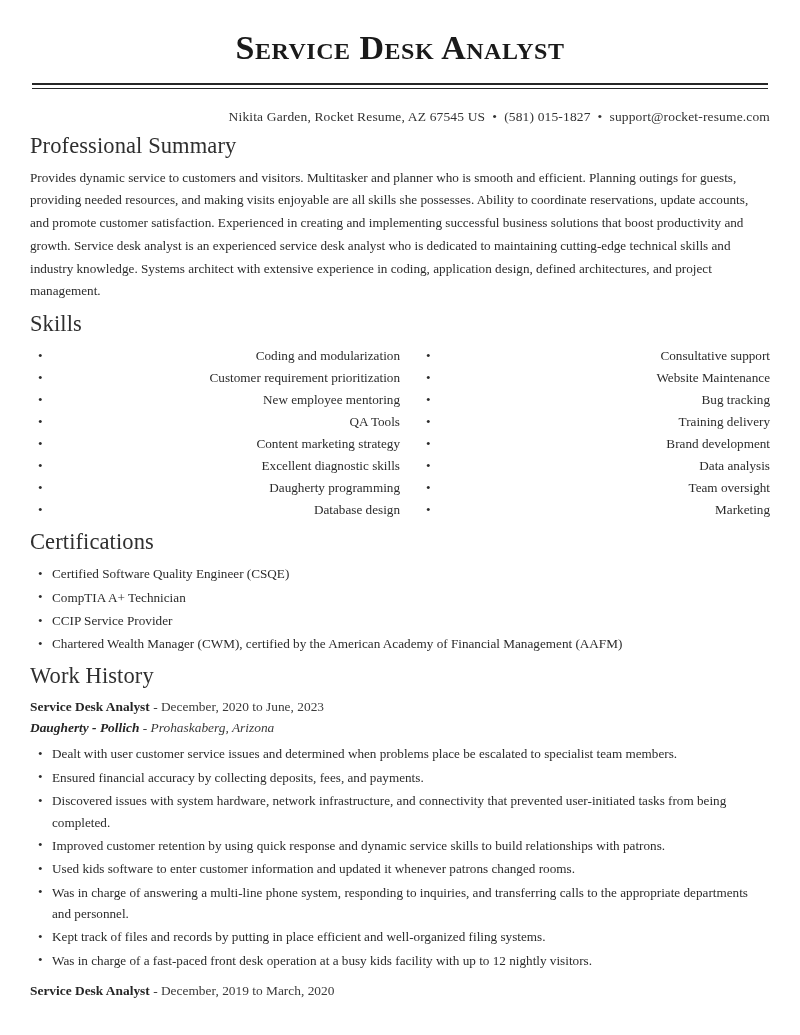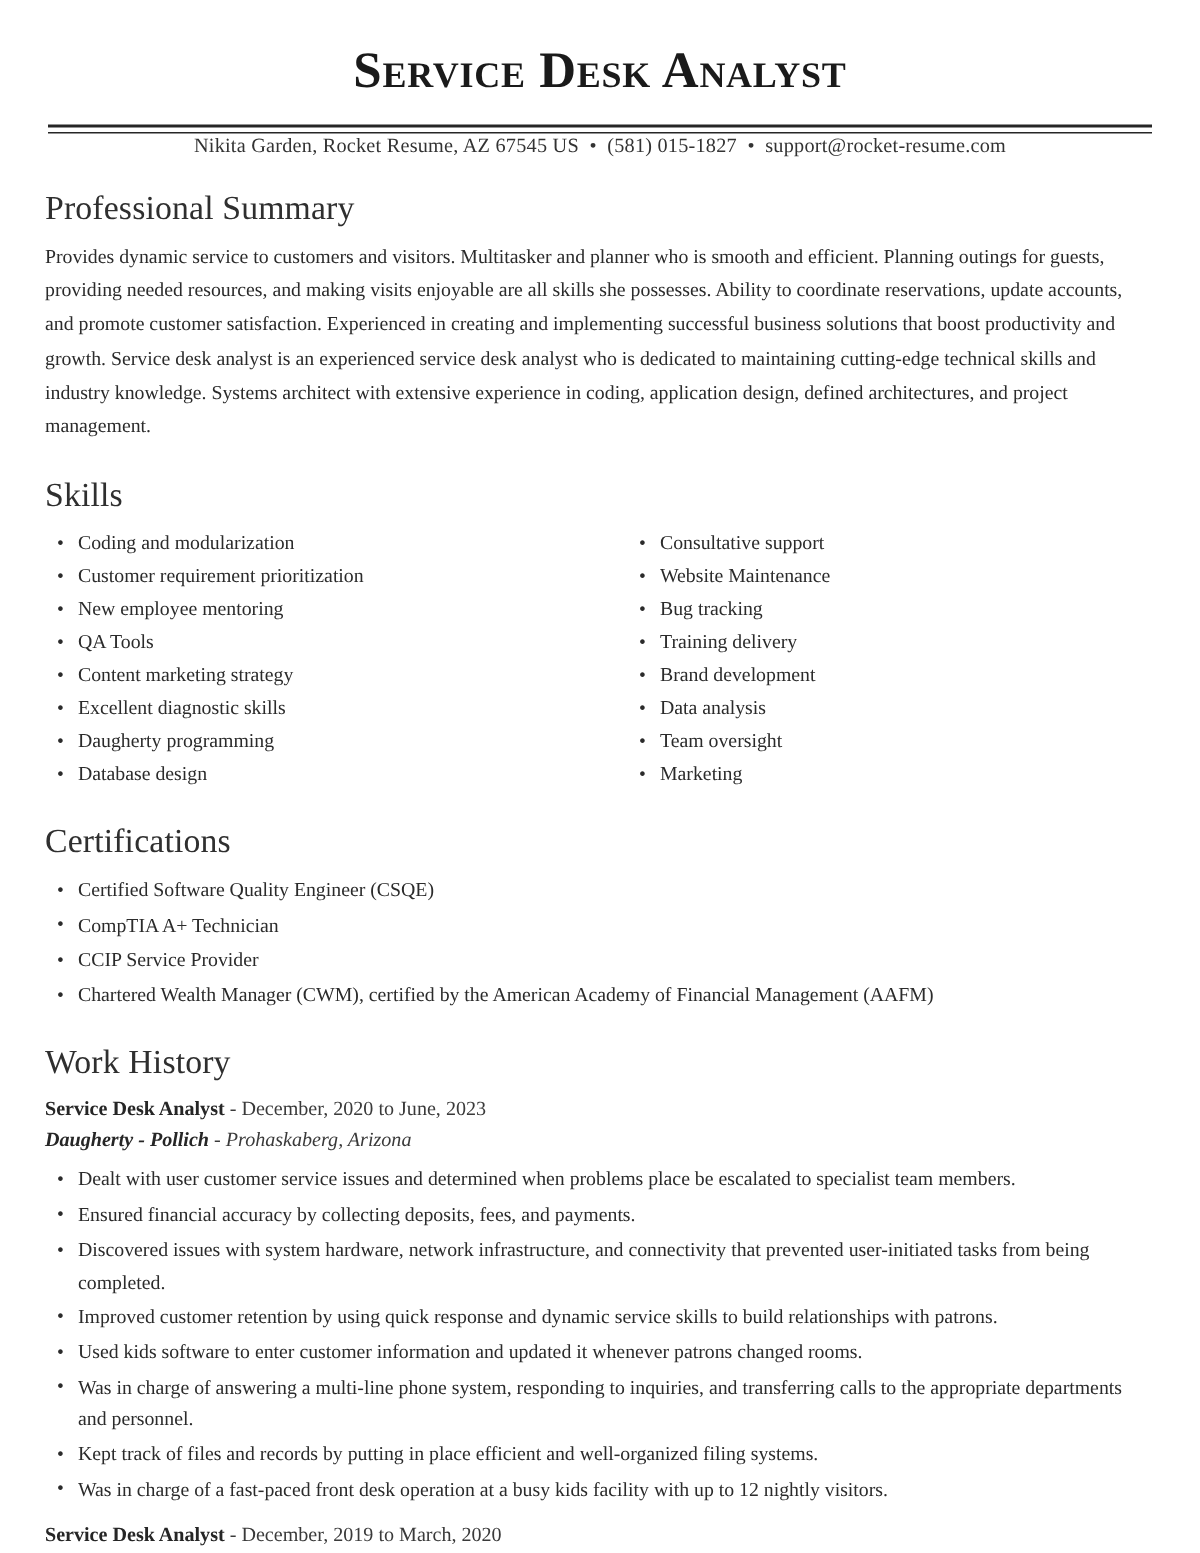--- a/index.html
+++ b/index.html
@@ -41,35 +41,35 @@
     padding: 0 2px;
   }
   .rule-thick {
     border-top: 2.2px solid #262626;
   }
   .rule-thin {
     margin-top: 2.5px;
     border-top: 1.1px solid #262626;
   }
   .contact-line {
-    margin-top: 0;
-    text-align: center;
+    margin-top: 20px;
+    text-align: right;
     font-size: 13.5px;
     color: #333333;
     letter-spacing: 0.15px;
   }
   .contact-sep {
     display: inline-block;
     padding: 0 7px;
     color: #333333;
   }
 
   
   .section {
-    margin-top: 20px;
+    margin-top: 7px;
   }
   .section-heading {
     margin: 0 0 7px 0;
     font-family: "Liberation Serif", "DejaVu Serif", serif;
     font-weight: normal;
     font-size: 22.5px;
     color: #2f2f2f;
     line-height: 1.25;
     letter-spacing: 0.1px;
   }
@@ -101,20 +101,21 @@
     position: absolute;
     left: 8px;
     top: -0.5px;
     font-size: 13px;
     color: #2b2b2b;
   }
 
   .skills-columns {
     display: flex;
     width: 100%;
+    text-align: right;
   }
   .skills-col {
     width: 50%;
     box-sizing: border-box;
   }
   .skills-col.right {
     padding-left: 18px;
   }
   .skills-col ul.bullets > li {
     margin-bottom: 0.5px;

